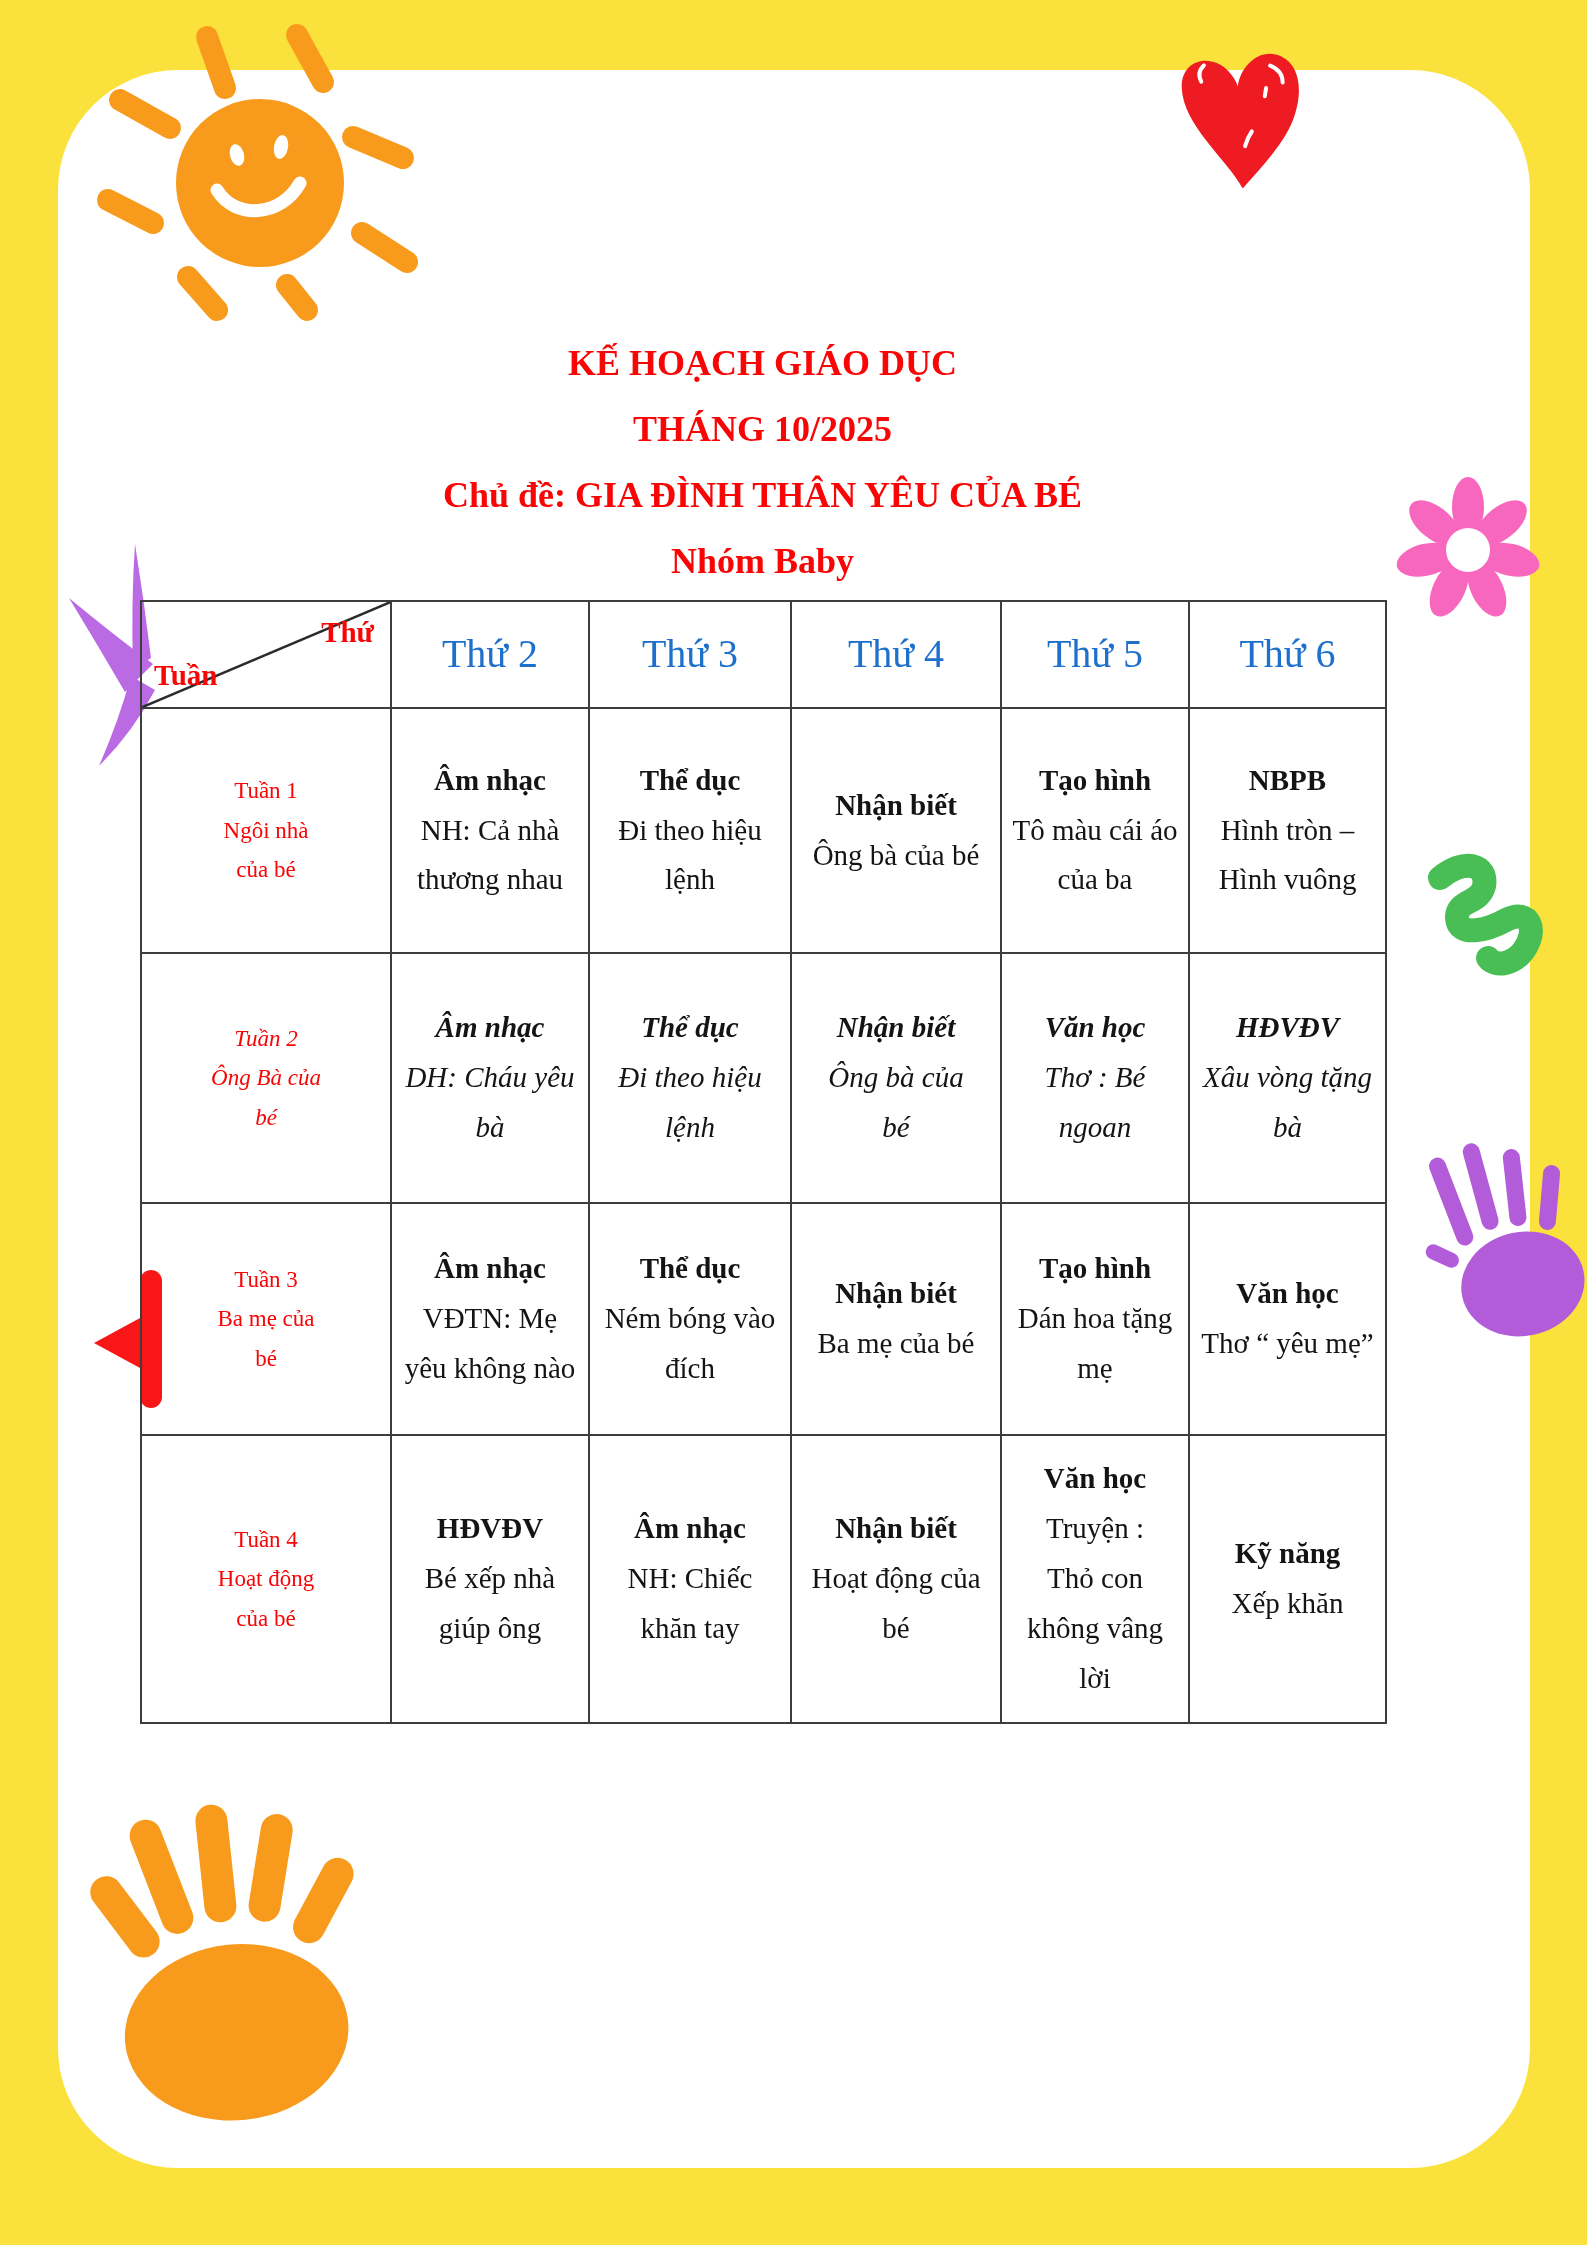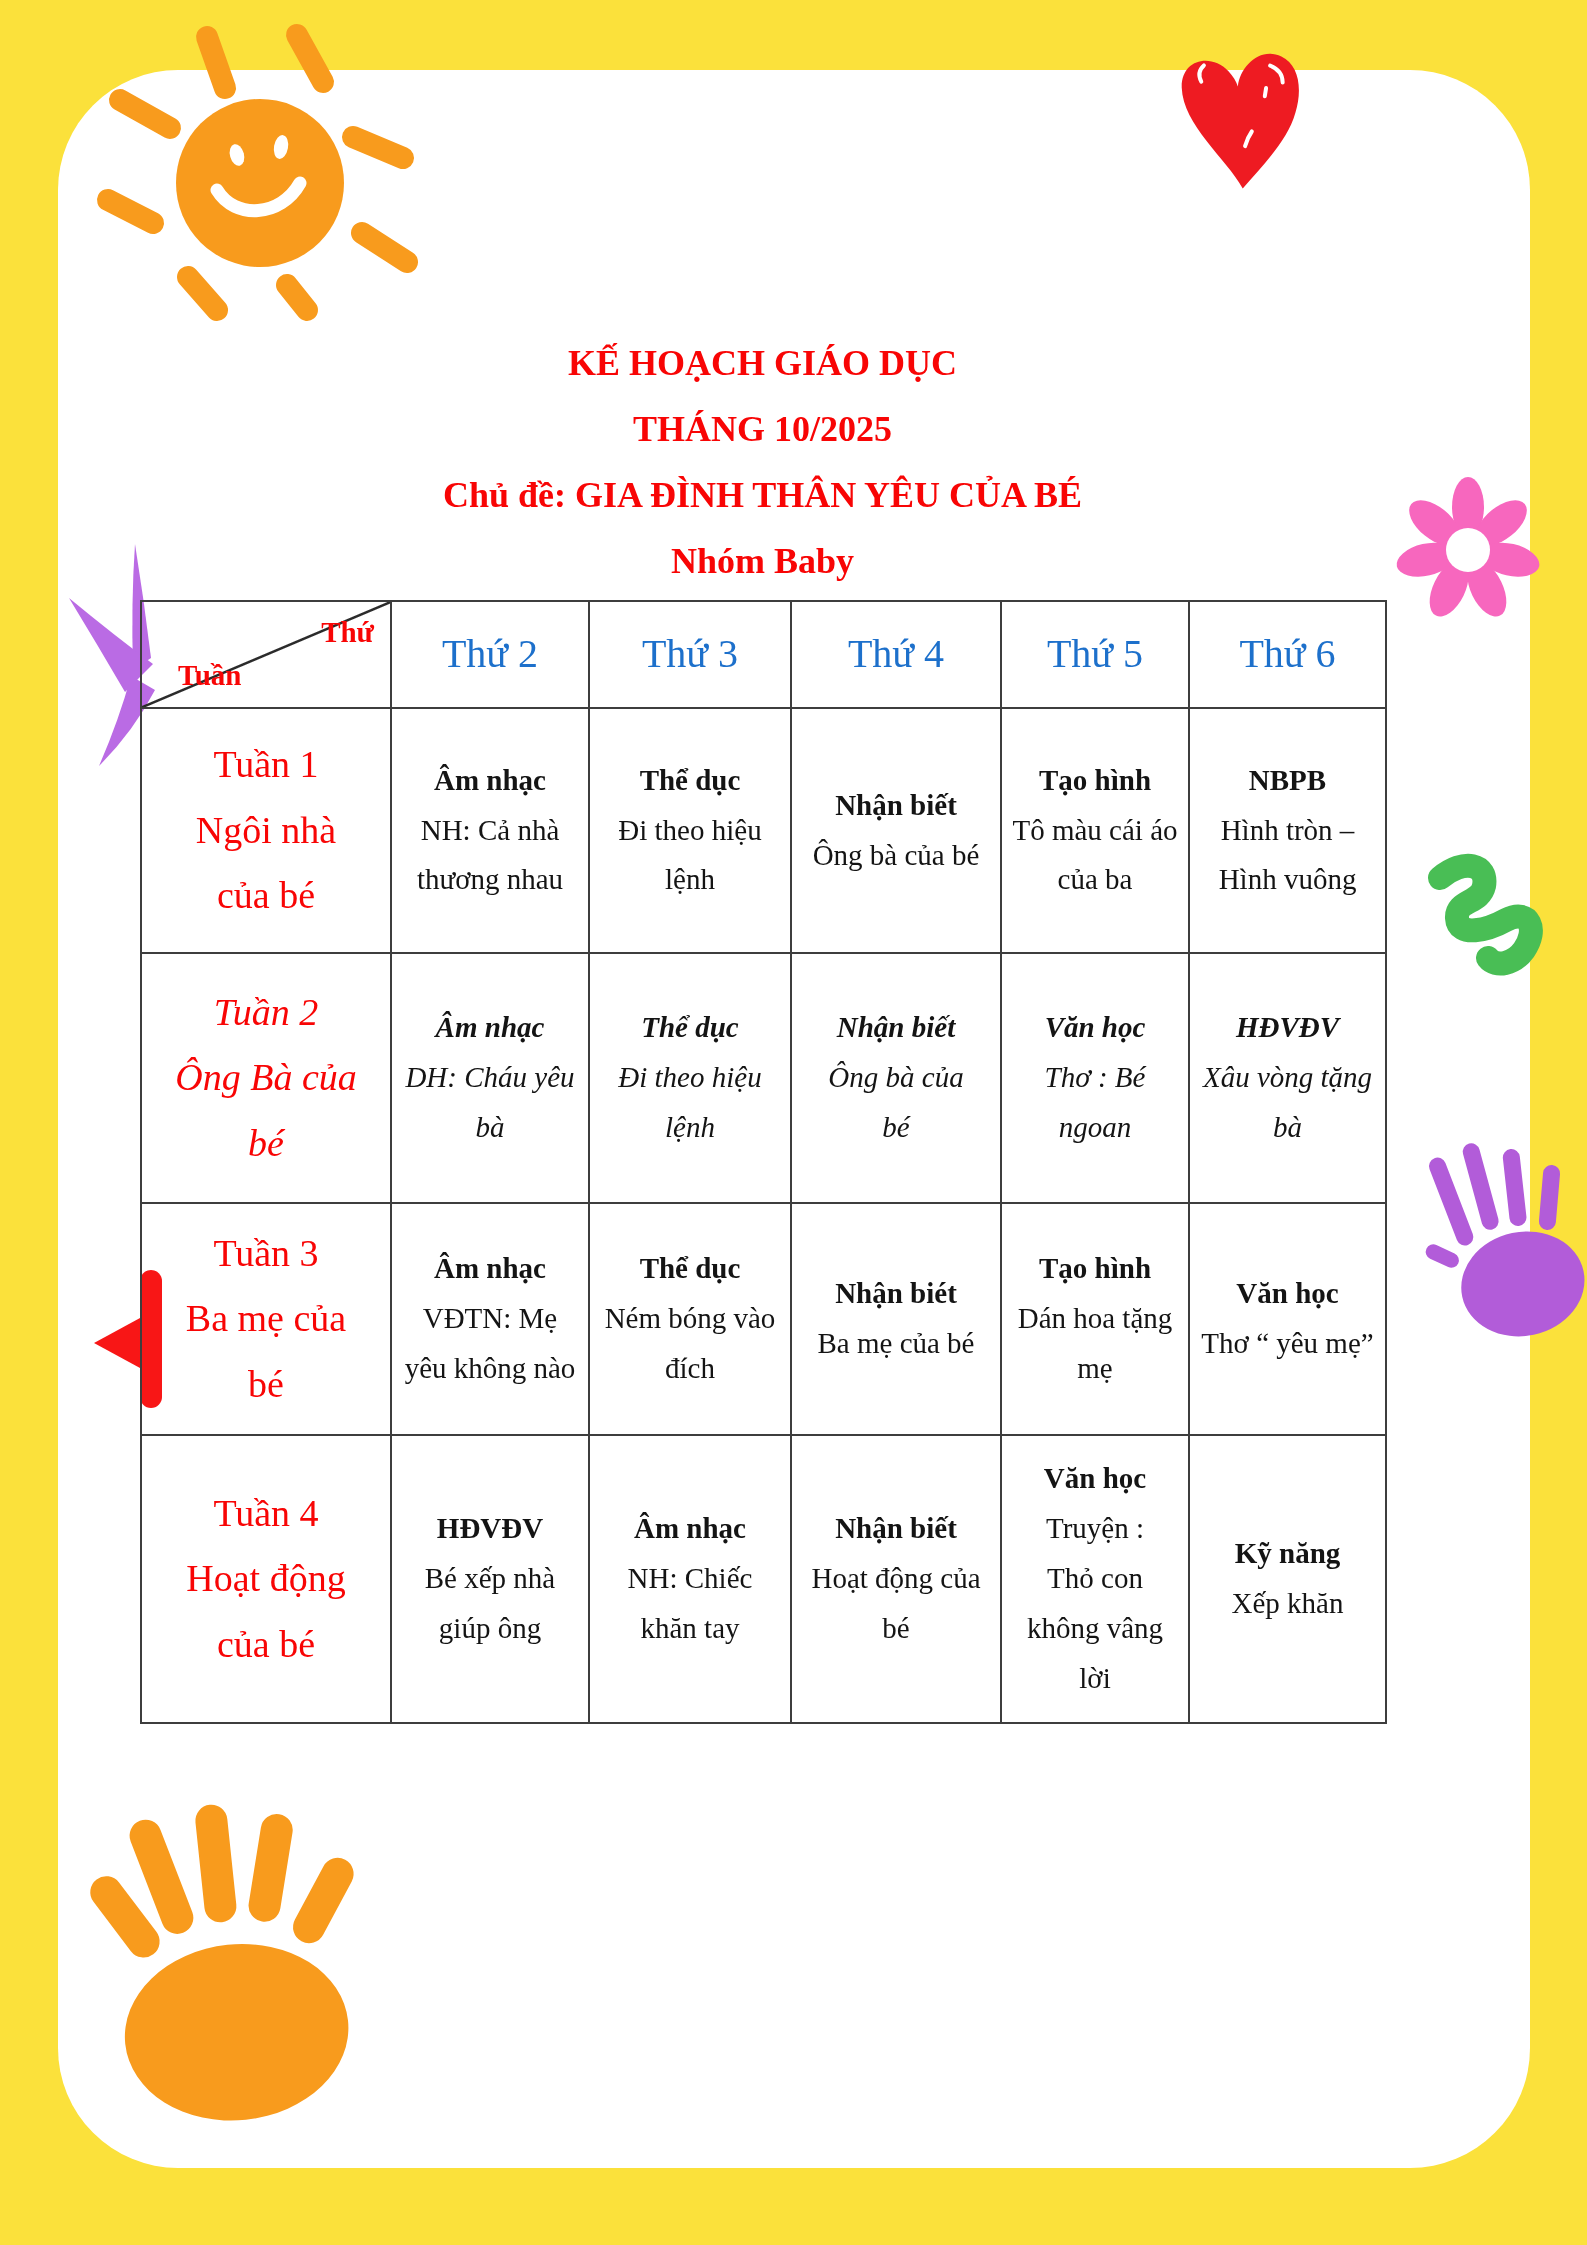--- a/index.html
+++ b/index.html
@@ -30,22 +30,22 @@
     line-height:1.72;font-weight:normal;
   }
   th.day{color:var(--day-blue,#1D70CB);font-weight:bold;font-size:40px;}
   td.corner{
     position:relative;padding:0;
     background:linear-gradient(to bottom right,
       transparent calc(50% - 1.5px), #2b2b2b calc(50% - 0.5px),
       #2b2b2b calc(50% + 1px), transparent calc(50% + 2px));
   }
   td.corner .top{position:absolute;top:6px;right:16px;color:var(--week-red,#F80505);font-weight:bold;}
-  td.corner .bottom{position:absolute;bottom:6px;left:12px;color:var(--week-red,#F80505);font-weight:bold;margin-left:24px;}
-  td.week{color:var(--week-red,#F80505);font-weight:bold;font-size:38px;}
+  td.corner .bottom{position:absolute;bottom:6px;left:12px;color:var(--week-red,#F80505);font-weight:bold;}
+  td.week{color:var(--week-red,#F80505);font-weight:bold;font-size:23px;}
   .pre{white-space:pre-line;}
   .subj{font-weight:bold;}
   tr.hdr{height:107px;}
   tr.r0{height:245px;}
   tr.r1{height:250px;font-style:italic;}
   tr.r2{height:232px;}
   tr.r3{height:288px;}
   
   .c-sun{fill:var(--sun-orange,#F89B1D);}   .s-sun{stroke:var(--sun-orange,#F89B1D);}
   .white-f{fill:#ffffff;}                    .white-s{stroke:#ffffff;}

